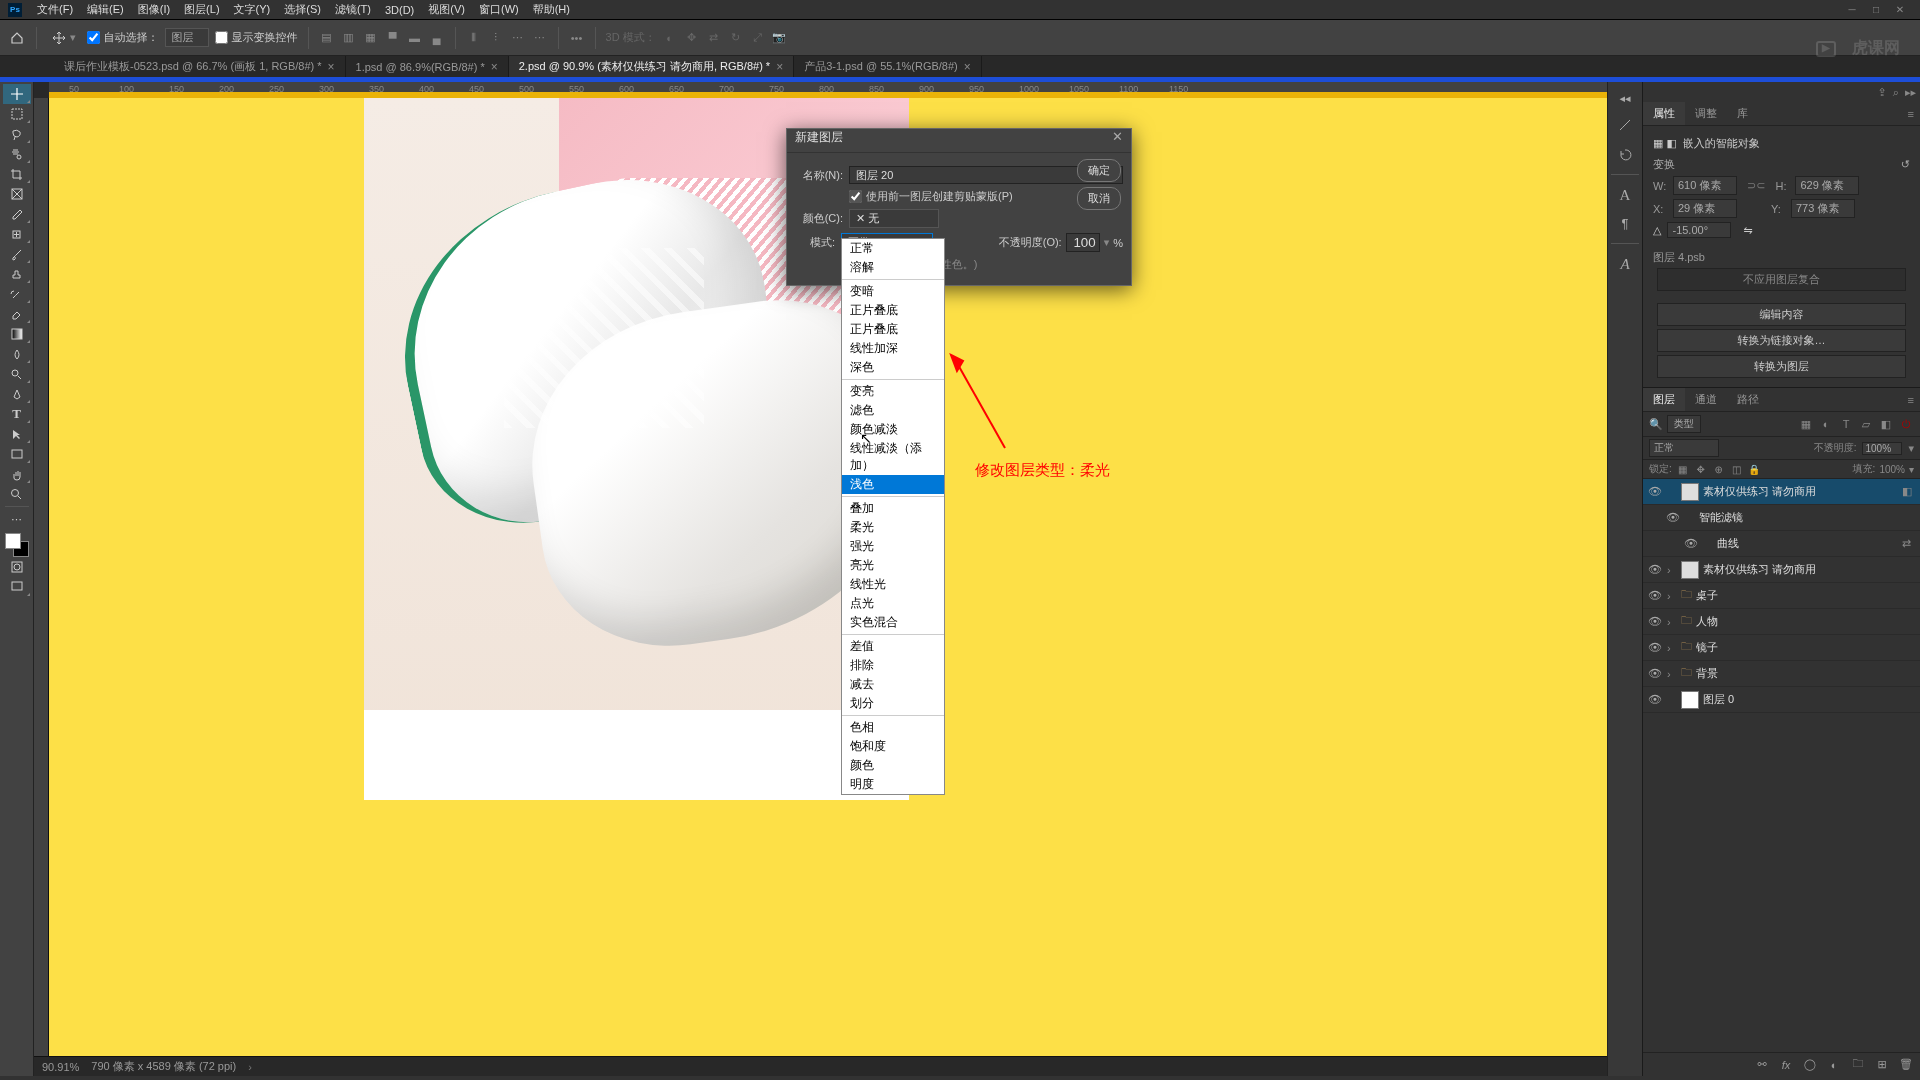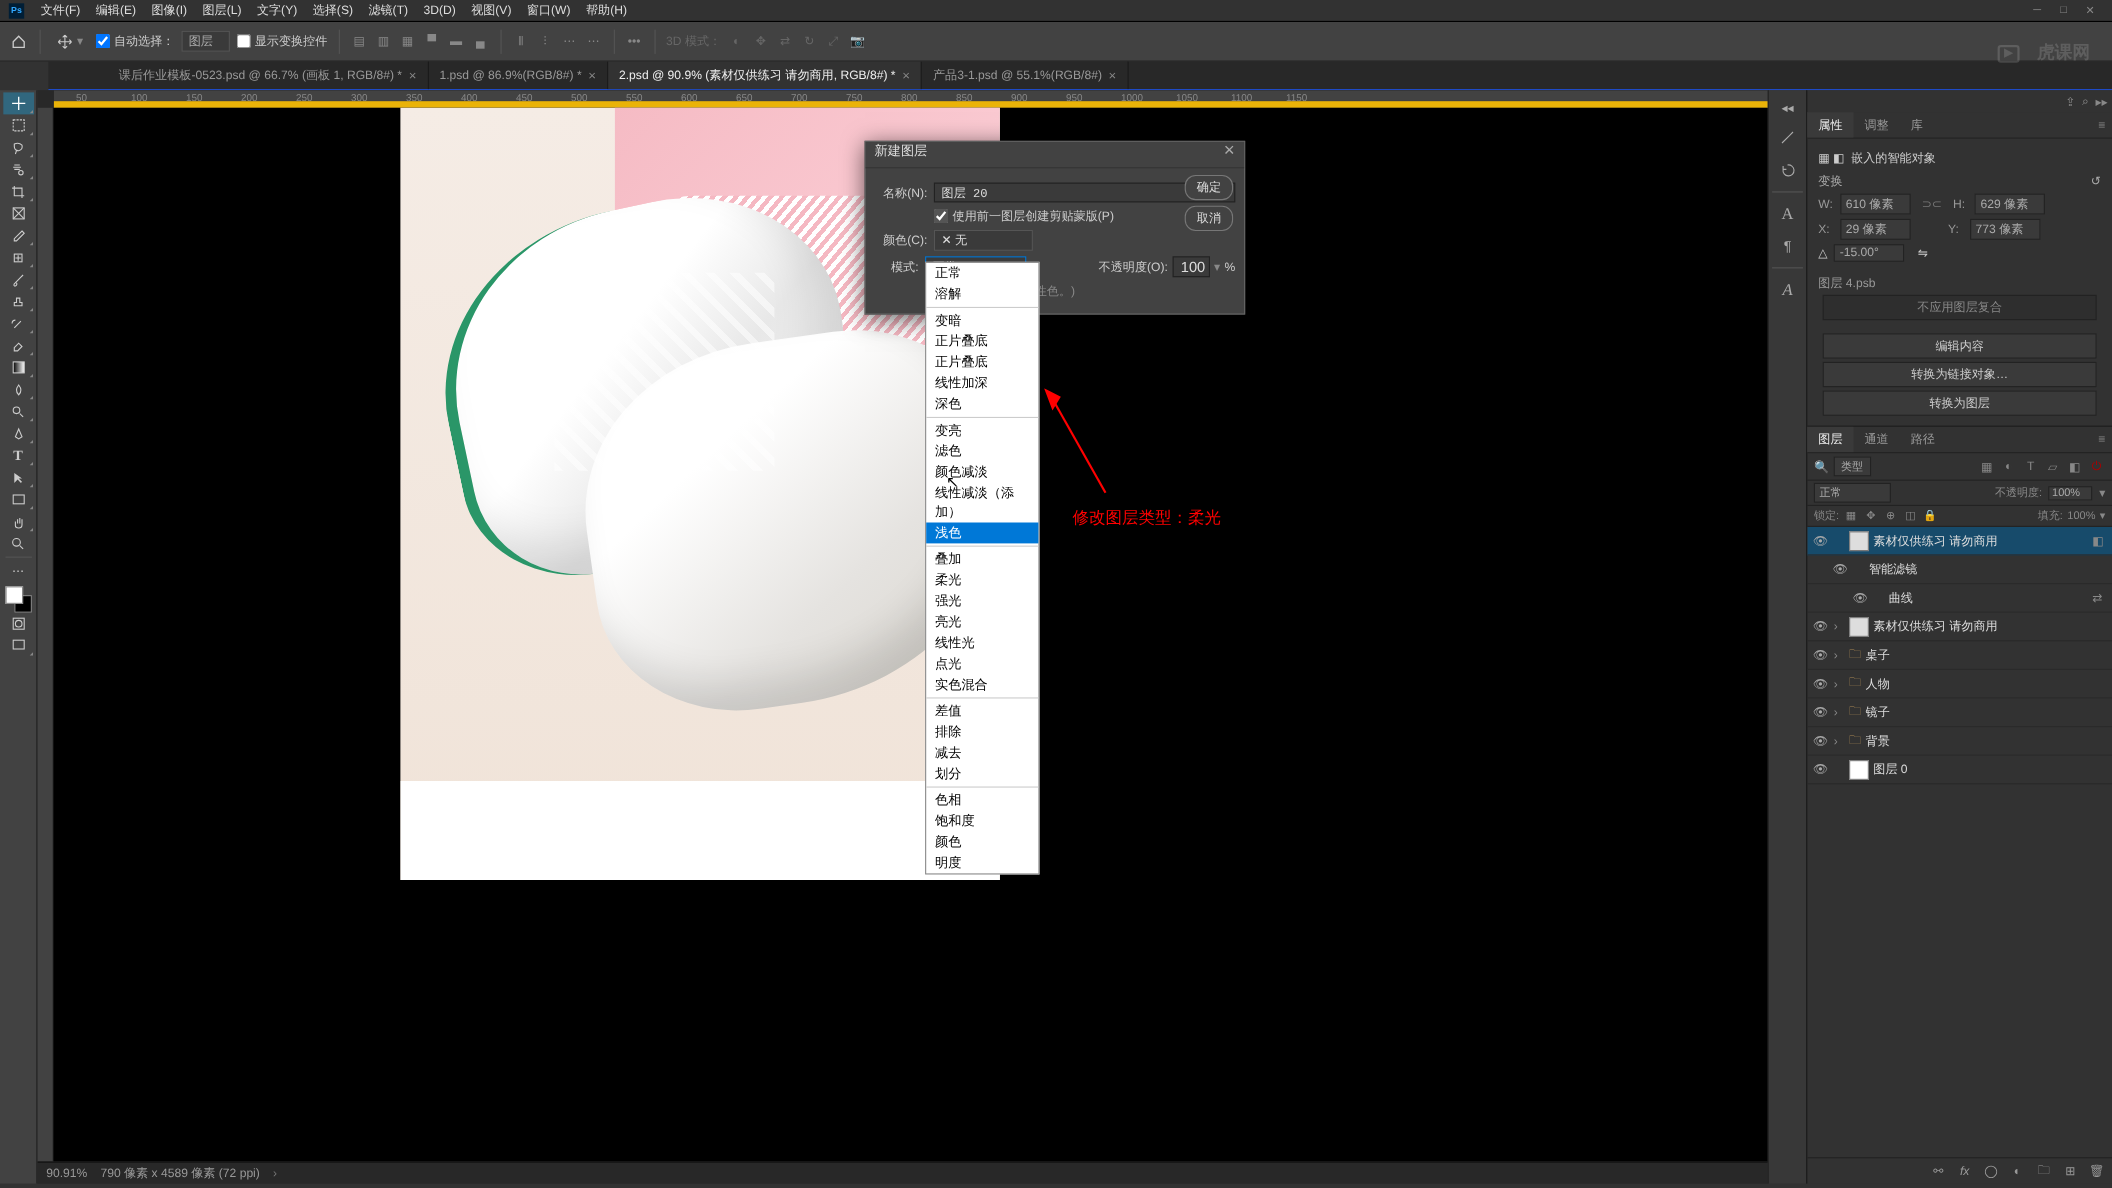--- a/index.html
+++ b/index.html
@@ -16,21 +16,21 @@
 .optionsbar { height: 36px; background: #424242; display: flex; align-items: center; padding: 0 8px; border-bottom: 1px solid #222; gap: 6px; }
 .optionsbar .opt-home { width: 18px; height: 18px; display:flex; align-items:center; justify-content:center; }
 .optionsbar .opt-sep { width: 1px; height: 22px; background: #555; margin: 0 4px; }
 .optionsbar .opt-btn { padding: 2px 5px; color: #ccc; display: flex; align-items: center; gap: 4px; }
 .optionsbar .opt-check { display:flex; align-items:center; gap:4px; }
 .optionsbar .opt-select { background: #3a3a3a; border: 1px solid #555; padding: 1px 14px 1px 6px; color: #aaa; font-size: 11px; position:relative; }
 .optionsbar .align-icon { width: 16px; height: 16px; display: flex; align-items: center; justify-content: center; color: #888; }
 .optionsbar .dim { color: #666; }
 
 
-.tabbar { height: 26px; background: #282828; display: flex; align-items: stretch; padding-left: 54px; border-bottom: 1px solid #1d4ed8; margin-left: 44px; }
+.tabbar { height: 26px; background: #282828; display: flex; align-items: stretch; padding-left: 54px; border-bottom: 5px solid #1d4ed8; }
 .tabbar .tab { padding: 0 10px; display: flex; align-items: center; gap: 6px; color: #999; font-size: 11px; border-right: 1px solid #1a1a1a; }
 .tabbar .tab.active { background: #323232; color: #eee; }
 .tabbar .tab .close-x { color: #888; cursor: pointer; font-size: 12px; }
 
 
 .main { display: flex; height: 994px; }
 
 
 .toolbar { width: 34px; background: #424242; border-right: 1px solid #222; display: flex; flex-direction: column; align-items: center; padding: 2px 0; gap: 0px; }
 .toolbar .tool { width: 28px; height: 20px; display: flex; align-items: center; justify-content: center; color: #ccc; cursor: pointer; position:relative; }
@@ -40,21 +40,21 @@
 .swatches { width: 24px; height: 24px; position: relative; margin-top: 4px; }
 .swatches .fg { width: 16px; height: 16px; background: #fff; border: 1px solid #888; position: absolute; top: 0; left: 0; z-index: 2; }
 .swatches .bg { width: 16px; height: 16px; background: #000; border: 1px solid #888; position: absolute; bottom: 0; right: 0; }
 
 
 .canvas-area { flex: 1; background: #282828; position: relative; overflow: hidden; }
 .ruler-h { position: absolute; top: 0; left: 15px; right: 0; height: 16px; background: #424242; border-bottom: 6px solid #eab308; font-size: 9px; color: #888; overflow:hidden; }
 .ruler-h .ticks { position:relative; height:100%; }
 .ruler-h .tick { position:absolute; top:2px; }
 .ruler-v { position: absolute; top: 16px; left: 0; width: 15px; bottom: 20px; background: #424242; border-right: 1px solid #111; }
-.canvas-content { position: absolute; top: 16px; left: 15px; right: 0; bottom: 20px; background: #000000; }
+.canvas-content { position: absolute; top: 16px; left: 15px; right: 0; bottom: 20px; background: #fde047; }
 .artboard { position: absolute; left: 315px; top: 0; width: 545px; height: 702px; background: linear-gradient(#f5ece5,#f0e3d8); overflow:hidden; }
 .artboard .white-strip { position:absolute; bottom:0; left:0; right:0; height:90px; background:#fff; }
 .artboard .model { position:absolute; top:-10px; right:0; width:350px; height:320px; background: linear-gradient(135deg,#f5b8c2,#ffd4dc); border-radius: 0 0 0 60px; opacity:0.95; }
 .artboard .stripes { position:absolute; top:80px; right:20px; width:300px; height:260px; background: repeating-linear-gradient(130deg,#fff,#fff 4px,#f5b8c2 4px,#f5b8c2 8px); border-radius: 40px; }
 .artboard .shoe1 { position:absolute; top:90px; left:40px; width:370px; height:320px; background: linear-gradient(140deg,#fff 40%,#e8e8e8 60%,#f5f5f5); border-radius: 50% 40% 60% 30%; transform: rotate(-12deg); box-shadow: inset -20px -30px 40px rgba(0,0,0,0.1); border-left:10px solid #2a9668; }
 .artboard .shoe2 { position:absolute; top:210px; left:170px; width:380px; height:330px; background: linear-gradient(145deg,#fff 30%,#e5e3e0 65%,#d8d4cc); border-radius: 45% 35% 55% 35%; transform: rotate(-8deg); box-shadow: inset -15px -25px 35px rgba(0,0,0,0.12); }
 .artboard .laces { position:absolute; top:150px; left:140px; width:200px; height:180px; background: repeating-linear-gradient(45deg,rgba(255,255,255,0.9),rgba(255,255,255,0.9) 6px, transparent 6px, transparent 16px); opacity:0.6; }
 
 .red-arrow { position:absolute; stroke:#ff0000; stroke-width:2; fill:#ff0000; }
 .red-text { position:absolute; color:#ff0000; font-size:15px; font-weight:500; }
@@ -616,21 +616,21 @@
 <div class="dialog">
   <div class="dialog-title">
     <span>新建图层</span>
     <span class="close">✕</span>
   </div>
   <div class="dialog-body">
     <div class="dlg-btn" style="top:6px">确定</div>
     <div class="dlg-btn" style="top:34px">取消</div>
     <div class="dlg-row">
       <span class="dlg-label">名称(N):</span>
-      <input class="dlg-input" style="width: 220px; font-family: Liberation Mono, monospace;" value="图层 20">
+      <input class="dlg-input" style="width: 220px;" value="图层 20">
     </div>
     <div class="dlg-row" style="padding-left:54px">
       <label class="dlg-check">
           <input type="checkbox" checked="" style="">
           <span>使用前一图层创建剪贴蒙版(P)</span>
         </label>
     </div>
     <div class="dlg-row">
       <span class="dlg-label">颜色(C):</span>
       <span class="dlg-select" style="border-color:#555;width:90px">✕ 无</span>

